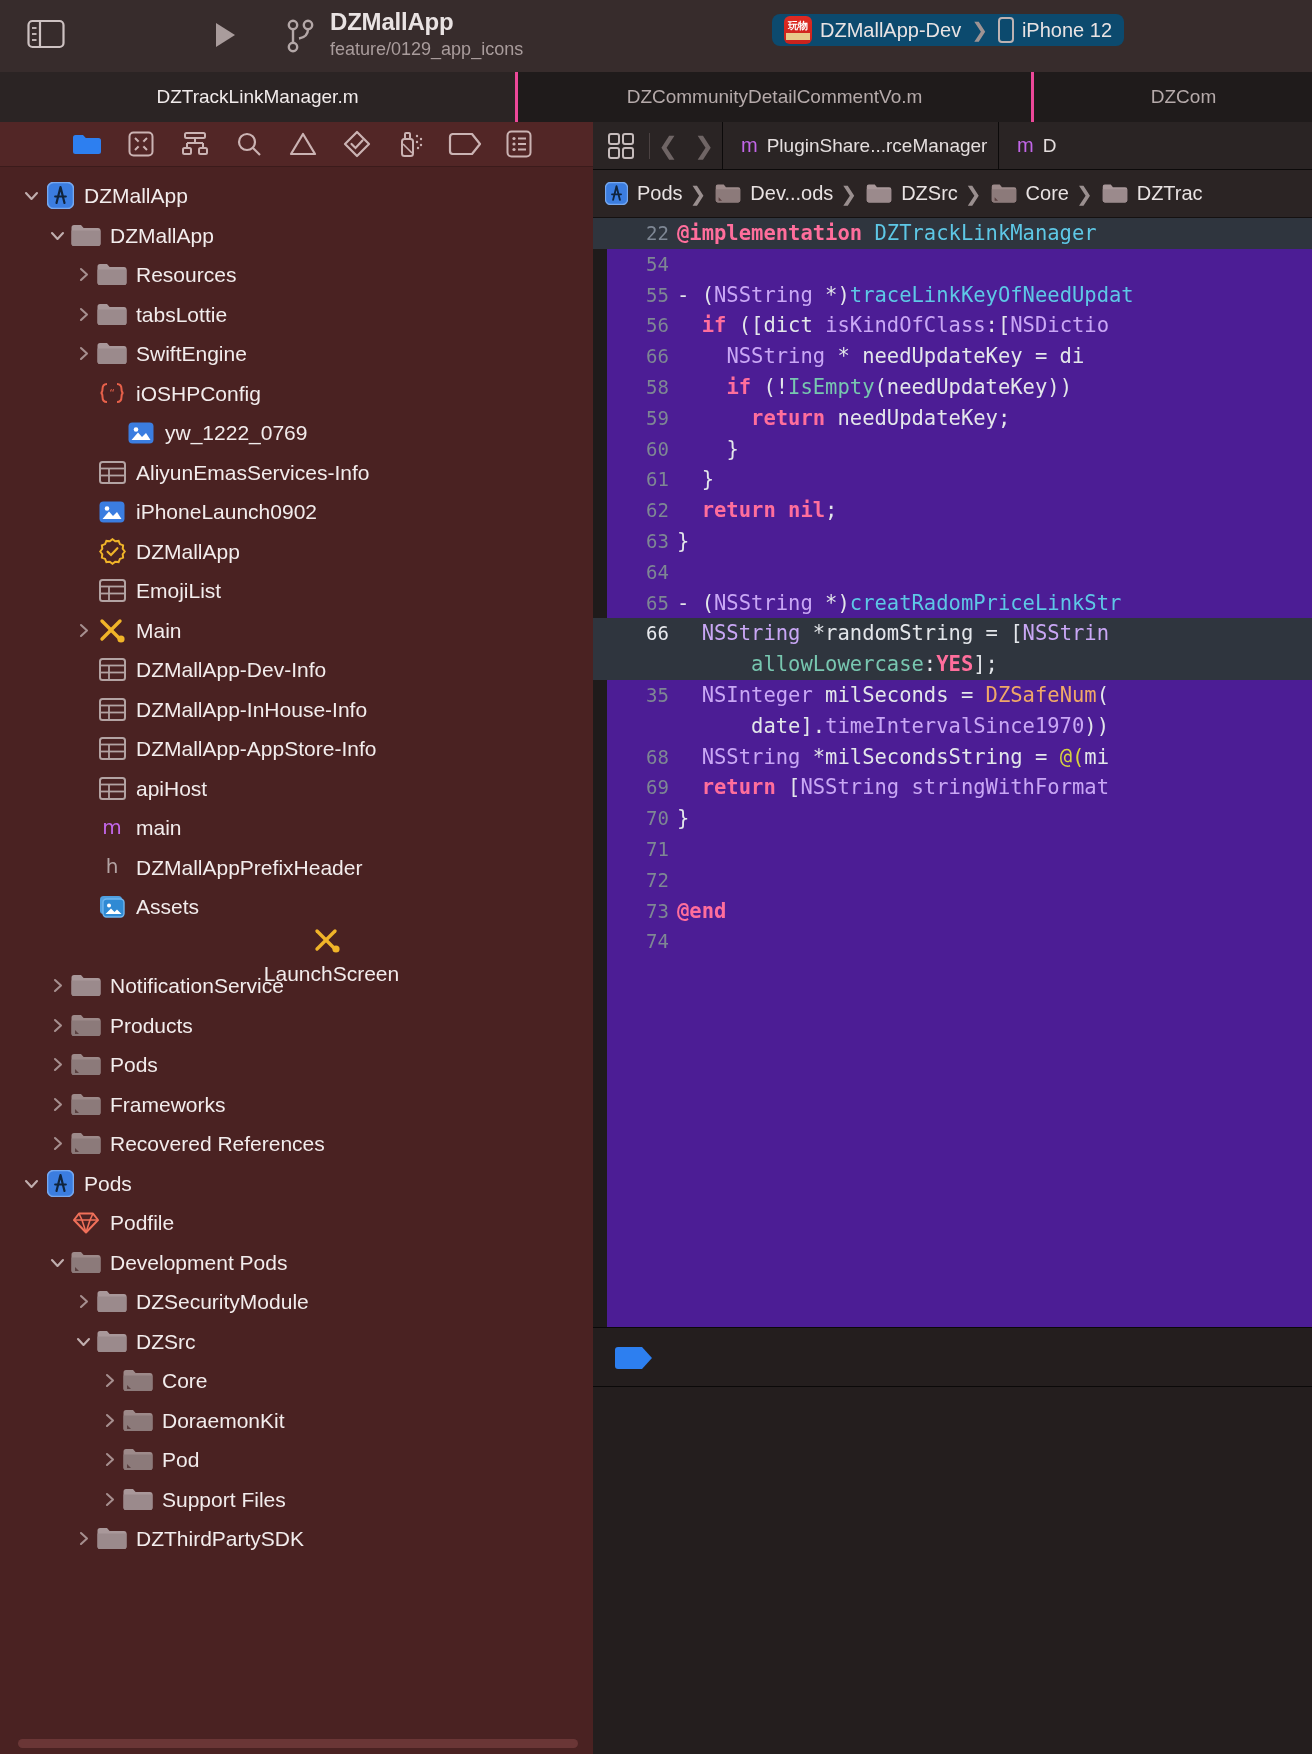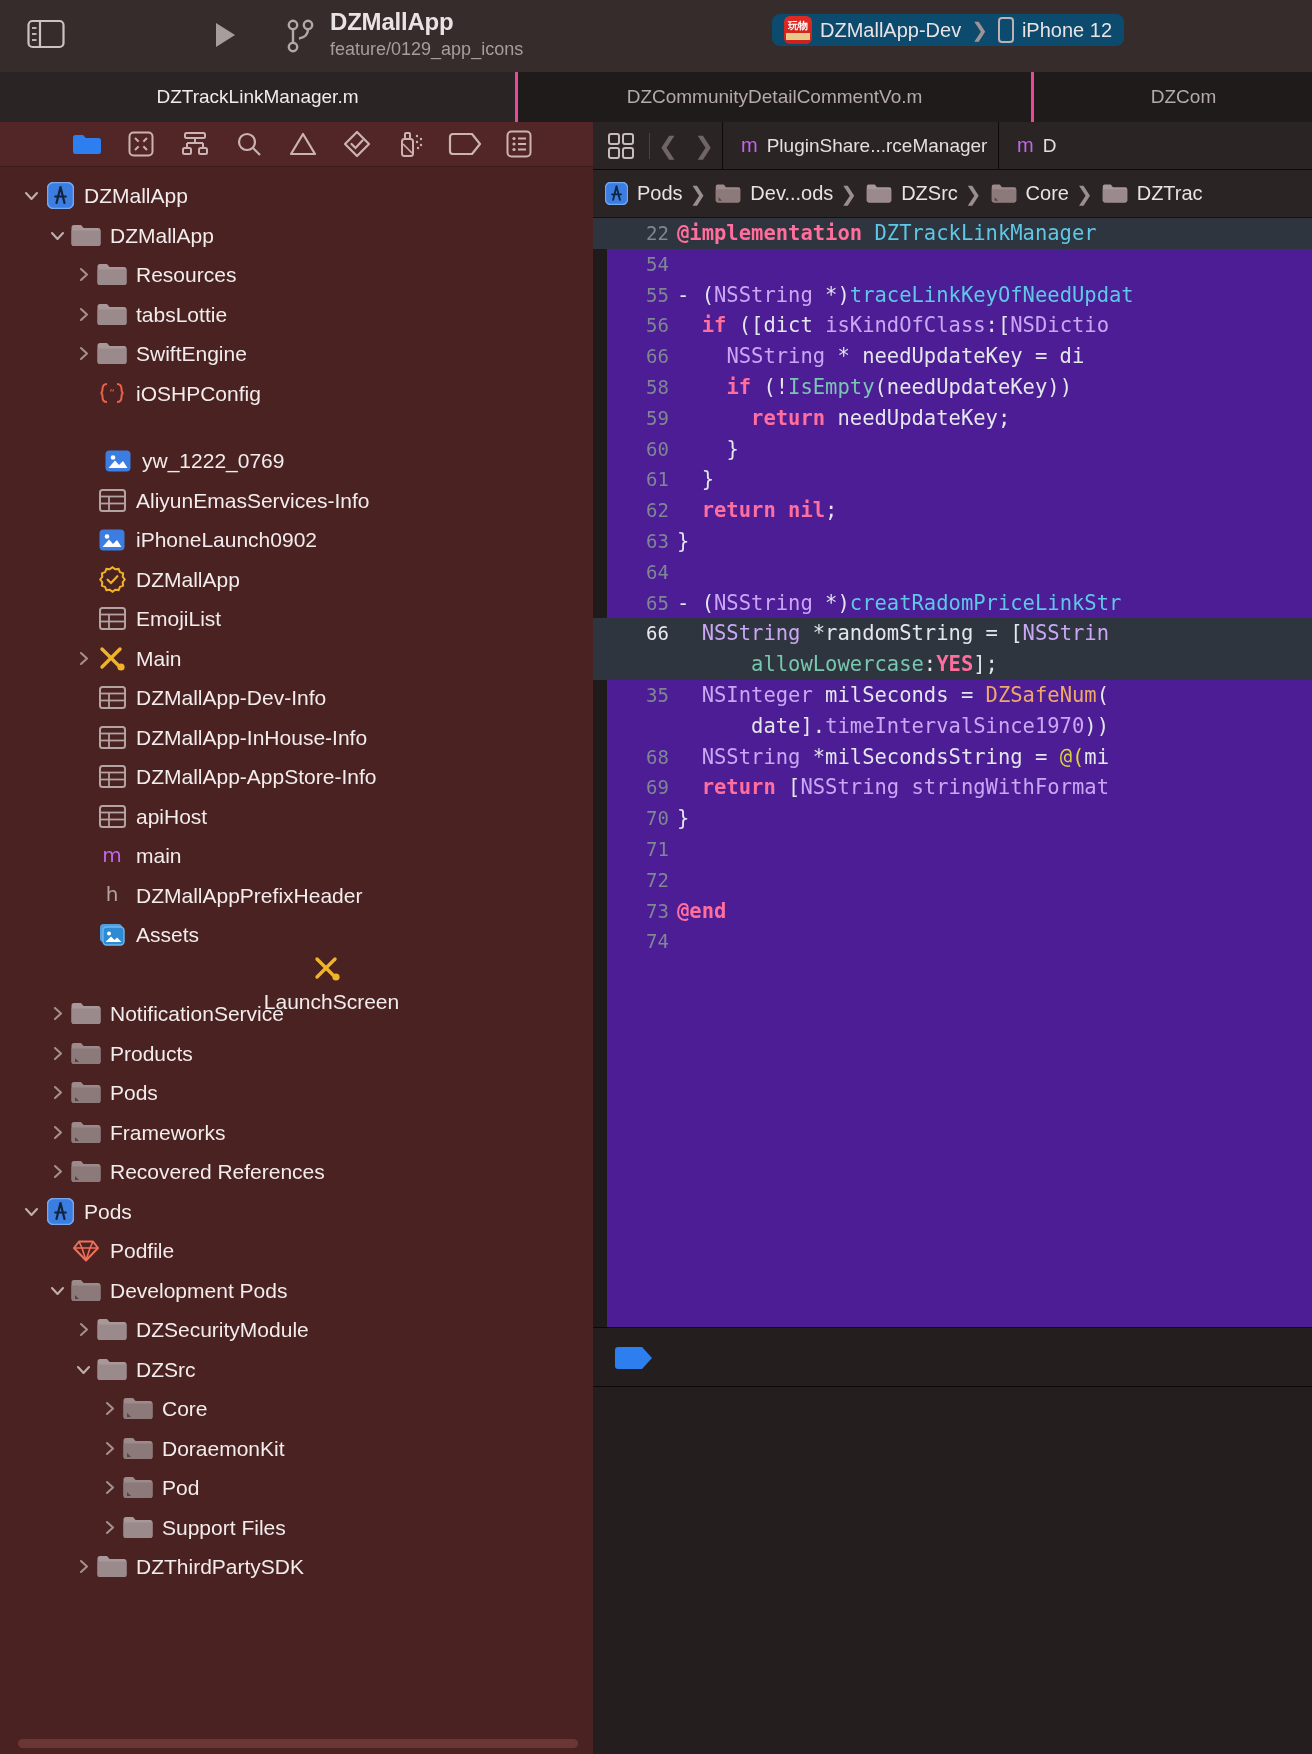--- a/index.html
+++ b/index.html
@@ -384,21 +384,21 @@
           <span class="tw"></span>
           <span class="ic">
             <svg width="28" height="24" viewBox="0 0 28 24">
       <path d="M9 3 Q4.5 3 4.5 8 Q4.5 12 2.5 12 Q4.5 12 4.5 16 Q4.5 21 9 21" fill="none" stroke="#e8614a" stroke-width="2"></path>
       <path d="M19 3 Q23.5 3 23.5 8 Q23.5 12 25.5 12 Q23.5 12 23.5 16 Q23.5 21 19 21" fill="none" stroke="#e8614a" stroke-width="2"></path>
       <text x="14" y="16" font-size="11" fill="#e8614a" text-anchor="middle" font-family="DejaVu Sans, sans-serif">“</text>
     </svg>
           </span>
           <span class="lbl">iOSHPConfig</span>
         </div>
-        <div class="row" style="padding-left: 76px; margin-top: 28px;">
+        <div class="row" style="padding-left: 99px;">
           <span class="tw"></span>
           <span class="ic">
             <svg width="26" height="24" viewBox="0 0 26 24">
       <rect x="0.5" y="1.5" width="25" height="21" rx="4" fill="#3b7de0"></rect>
       <circle cx="8" cy="8.5" r="2.3" fill="#fff"></circle>
       <path d="M3.5 19 L10 11.5 L14 16 L18 12 L22.5 19 Z" fill="#fff"></path>
     </svg>
           </span>
           <span class="lbl">yw_1222_0769</span>
         </div>

